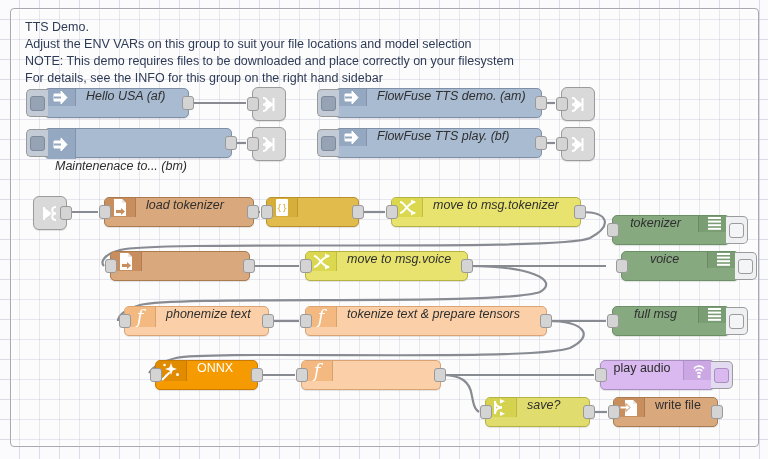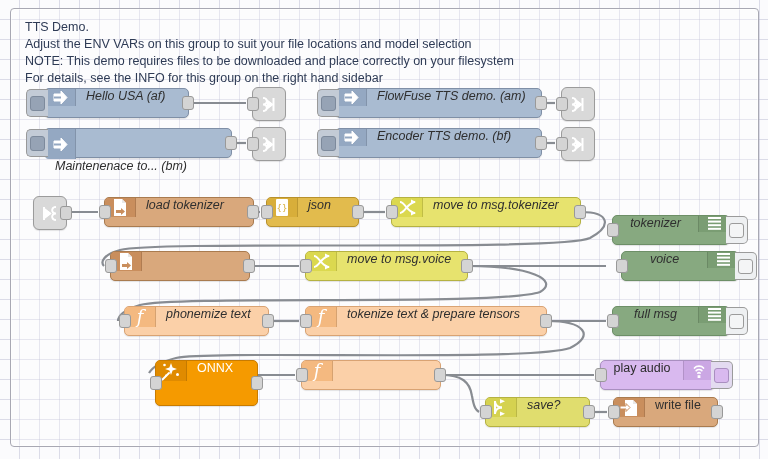--- a/index.html
+++ b/index.html
@@ -176,21 +176,21 @@
         <span class="port out"></span>
       </div>
       <div class="node" style="left: 335px; top: 128px; width: 207px; height: 30px; background: rgb(169, 187, 209); border-color: rgb(127, 143, 166);">
         <div class="icon-box" style="background: rgb(148, 168, 194);">
           <svg class="gly" width="17" height="17" viewBox="0 0 17 17">
             <path d="M2 5 H9 V2 L15 8.5 L9 15 V12 H2 Z" fill="#fff"></path>
                       <path d="M2 5 H9 V2 L15 8.5 L9 15 V12 H2 Z" fill="none" stroke="#fff" stroke-width="1"></path>
                       <rect x="2" y="7.5" width="7" height="2" fill="#94a8c2"></rect>
           </svg>
         </div>
-        <div class="label">Encoder TTS demo. (bf)</div>
+        <div class="label">FlowFuse TTS play. (bf)</div>
         <div class="inject-btn">
           <i></i>
         </div>
         <span class="port out"></span>
       </div>
       <div class="linknode" style="left: 252px; top: 87px; width: 32px; height: 32px;">
         <span style="filter: drop-shadow(rgb(255, 255, 255) 0px 0px 0px);">
           <svg class="gly" width="19" height="19" viewBox="0 0 19 19">
             <path d="M3 3 C8 3 8 9.5 3 9.5 C8 9.5 8 16 3 16" fill="none" stroke="#ffffff" stroke-width="1.6"></path>
                       <path d="M7 4.5 L13.5 9.5 L7 14.5 Z" fill="#ffffff"></path>
@@ -251,21 +251,20 @@
         <span class="port in"></span>
         <span class="port out"></span>
       </div>
       <div class="node" style="left: 266px; top: 197px; width: 93px; height: 30px; background: rgb(226, 187, 77); border-color: rgb(184, 145, 44);">
         <div class="icon-box" style="background: rgb(216, 174, 58);">
           <svg class="gly" width="16" height="19" viewBox="0 0 16 19">
             <rect x="2" y="1" width="12" height="17" rx="1" fill="#fff"></rect>
                       <text x="8" y="13" font-size="9" font-family="DejaVu Sans Mono, monospace" fill="#d8ae3a" text-anchor="middle">{}</text>
           </svg>
         </div>
-        <div class="label">json</div>
         <span class="port in"></span>
         <span class="port out"></span>
       </div>
       <div class="node" style="left: 391px; top: 197px; width: 190px; height: 30px; background: rgb(231, 227, 110); border-color: rgb(181, 178, 66);">
         <div class="icon-box" style="background: rgb(219, 216, 79);">
           <svg class="gly" width="19" height="19" viewBox="0 0 19 19">
             <path d="M2 4 C7 4 10 15 17 15" fill="none" stroke="#fff" stroke-width="2"></path>
                       <path d="M2 15 C7 15 10 4 17 4" fill="none" stroke="#fff" stroke-width="2"></path>
                       <path d="M13 1.5 L18 4 L13 6.5 Z" fill="#fff"></path>
                       <path d="M13 12.5 L18 15 L13 17.5 Z" fill="#fff"></path>
@@ -357,21 +356,21 @@
                       <rect x="1" y="4.6" width="13" height="2" fill="#fff"></rect>
                       <rect x="1" y="8.2" width="13" height="2" fill="#fff"></rect>
                       <rect x="1" y="11.8" width="13" height="2" fill="#fff"></rect>
           </svg>
         </div>
         <div class="node-btn">
           <i></i>
         </div>
         <span class="port in"></span>
       </div>
-      <div class="node" style="left: 155px; top: 360px; width: 103px; height: 46px; background: rgb(245, 154, 0); border-color: rgb(200, 123, 0);">
+      <div class="node" style="left: 155px; top: 360px; width: 103px; height: 30px; background: rgb(245, 154, 0); border-color: rgb(200, 123, 0);">
         <div class="icon-box" style="background: rgb(224, 139, 0);">
           <svg class="gly" width="21" height="20" viewBox="0 0 21 20">
             <path d="M10 2 L11.6 6.4 L16 8 L11.6 9.6 L10 14 L8.4 9.6 L4 8 L8.4 6.4 Z" fill="#fff"></path>
                       <circle cx="3.5" cy="4" r="1.3" fill="#fff"></circle>
                       <circle cx="16.5" cy="13.5" r="1.5" fill="#fff"></circle>
                       <circle cx="5" cy="14.5" r="1" fill="#fff"></circle>
                       <path d="M1.5 18.5 L8 12" stroke="#fff" stroke-width="2" stroke-linecap="round"></path>
           </svg>
         </div>
         <div class="label plain" style="color: rgb(255, 255, 255);">ONNX</div>

